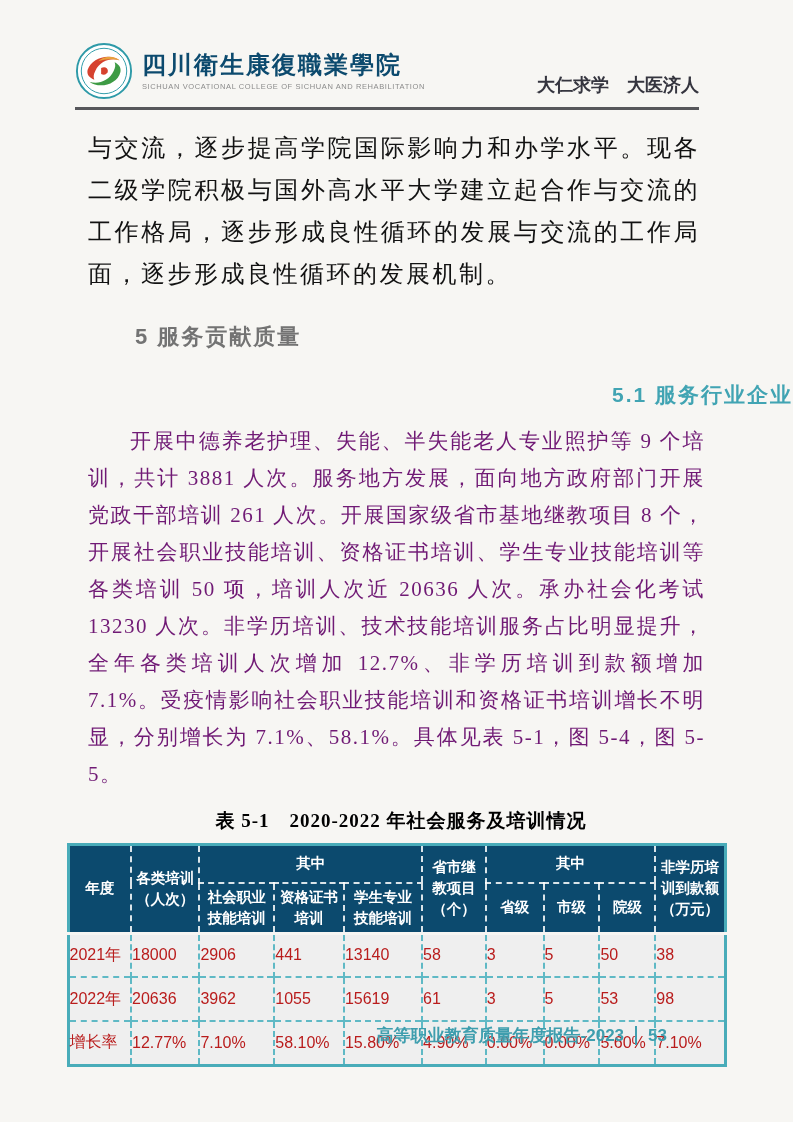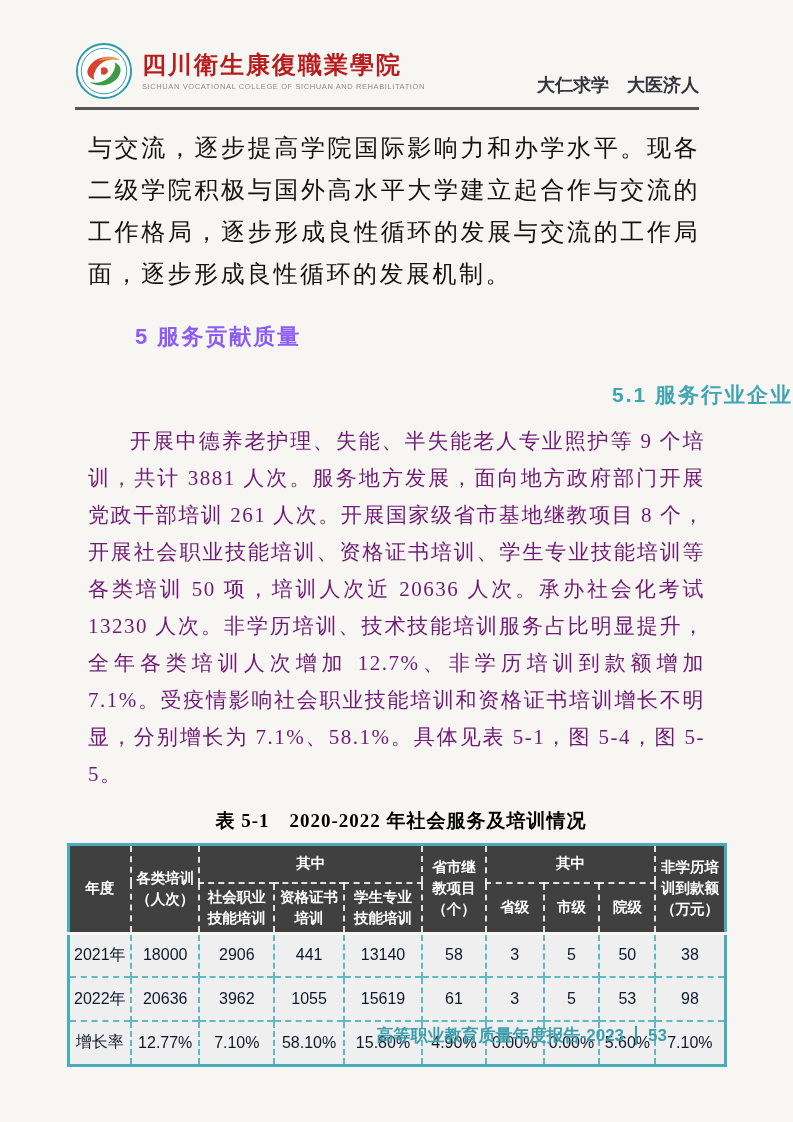--- a/index.html
+++ b/index.html
@@ -25,21 +25,21 @@
     justify-content: space-between;
   }
   .logo-block { display: flex; align-items: center; gap: 9px; }
   .emblem { width: 58px; height: 58px; flex: 0 0 auto; }
   .logo-text { display: flex; flex-direction: column; }
   .college-zh {
     font-family: "DejaVu Serif", serif;
     font-weight: bold;
     font-size: 24px;
     letter-spacing: 2px;
-    color: #b91c1c;
+    color: #0c4a6e;
     line-height: 1.2;
   }
   .college-en {
     font-family: "Liberation Sans", sans-serif;
     font-size: 7.5px;
     letter-spacing: 0.6px;
     color: #8b8b8b;
     margin-top: 3px;
   }
   .motto {
@@ -57,21 +57,21 @@
     line-height: 42px;
     letter-spacing: 2.5px;
     text-align: justify;
     color: #121212;
   }
   .h-section {
     margin: 27px 0 0 135px;
     font-family: "Liberation Sans", sans-serif;
     font-size: 22px;
     font-weight: bold;
-    color: #8b5cf6;
+    color: #737373;
     letter-spacing: 2px;
   }
   .h-subsection {
     margin: 29px 0 0 135px;
     font-family: "Liberation Sans", sans-serif;
     font-size: 21px;
     font-weight: 600;
     color: #41A4B3;
     letter-spacing: 2px;
     text-align: right;
@@ -97,39 +97,39 @@
   }
   table.report {
     width: 660px;
     margin: 9px auto 0 auto;
     border-collapse: collapse;
     font-family: "Liberation Sans", sans-serif;
     table-layout: fixed;
   }
   table.report { border: 3px solid #49ACB9; }
   thead th {
-    background: #404040;
+    background: #0c4a6e;
     color: #FFFFFF;
     font-size: 14.5px;
     font-weight: bold;
     line-height: 1.45;
     padding: 3px 2px;
     border-left: 2px dashed rgba(255,255,255,0.85);
     vertical-align: middle;
   }
   thead tr.row1 th { height: 38px; }
   thead tr.row2 th { height: 50px; }
   thead th.span2 { border-bottom: 3px solid #F7F6F3; }
   thead th.among { border-bottom: 2px dashed rgba(255,255,255,0.85); }
   thead tr.row2 th { border-bottom: 3px solid #F7F6F3; }
   tbody td {
     background: #EFEFEF;
-    color: #0f172a;
+    color: #b91c1c;
     font-size: 16px;
-    text-align: center;
+    text-align: left;
     height: 44px;
     border-left: 2px dashed #5FB9C5;
     border-top: 2px dashed #5FB9C5;
   }
   tbody tr:first-child td { border-top: none; }
   
   .footer {
     position: absolute;
     right: 126px;
     top: 1024px;

